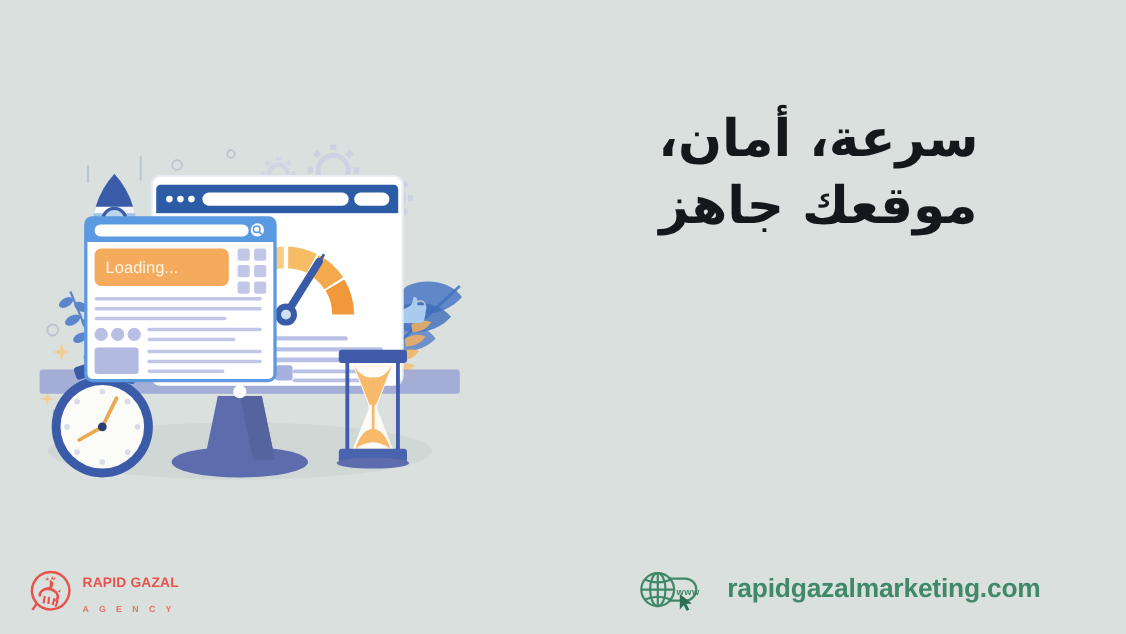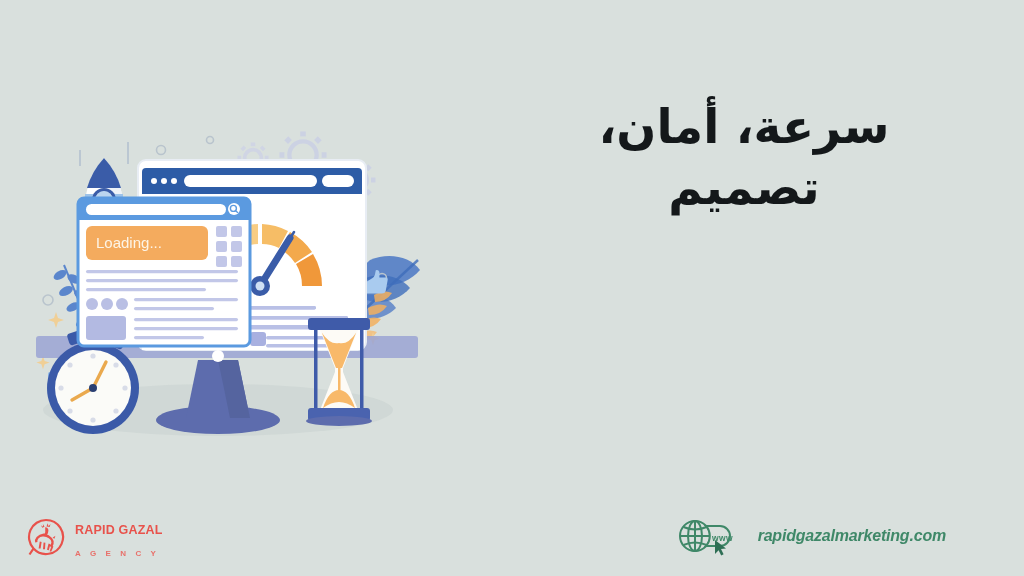--- a/index.html
+++ b/index.html
@@ -90,24 +90,23 @@
     bottom: 20px;
     display: flex;
     align-items: center;
     gap: 24px;
   }
   .globe-icon { width: 56px; height: 40px; flex: 0 0 56px; }
   .globe-icon svg { display: block; width: 56px; height: 40px; }
   .website-url {
     color: #3f8868;
     font-weight: bold;
-    font-size: 16px;
+    font-size: 24px;
     letter-spacing: -0.2px;
     font-family: "Liberation Sans", sans-serif;
-    font-style: italic;
   }
 </style>
 </head>
 <body>
 
 <div class="banner">
 
   <div class="illustration">
     <svg viewBox="0 0 420 330" xmlns="http://www.w3.org/2000/svg" aria-hidden="true">
       <defs>
@@ -393,21 +392,21 @@
 
         <rect x="2" y="2" width="62" height="12" rx="3" fill="#3f5ba9"></rect>
         <rect x="2" y="92" width="62" height="13" rx="3" fill="#4a63af"></rect>
         <ellipse cx="33" cy="105" rx="33" ry="5" fill="#5d6cad"></ellipse>
       </g>
     </svg>
   </div>
 
   <div class="headline">
     <span class="headline-line">سرعة، أمان،</span>
-    <span class="headline-line">تصميم</span>
+    <span class="headline-line">موقعك جاهز</span>
   </div>
 
   <div class="brand-logo">
     <span class="brand-mark">
       <svg viewBox="0 0 40 40" xmlns="http://www.w3.org/2000/svg" aria-hidden="true">
         <path d="M20 2 a17 17 0 1 1 -12.5 28.5 L3.5 36.5 L7.5 30.5 A17 17 0 0 1 20 2 Z" fill="none" stroke="#e8524b" stroke-width="2.2"></path>
         <g fill="#e8524b">
 
           <path d="M20.5 8.5 l1.2 -3.2 l0.8 3.0 l2.0 -2.2 l-0.8 3.0 z"></path>
           <path d="M18.5 8.8 l-1.6 -2.8 l0.2 2.8 l-2.2 -1.6 l1.4 2.6 z"></path>

